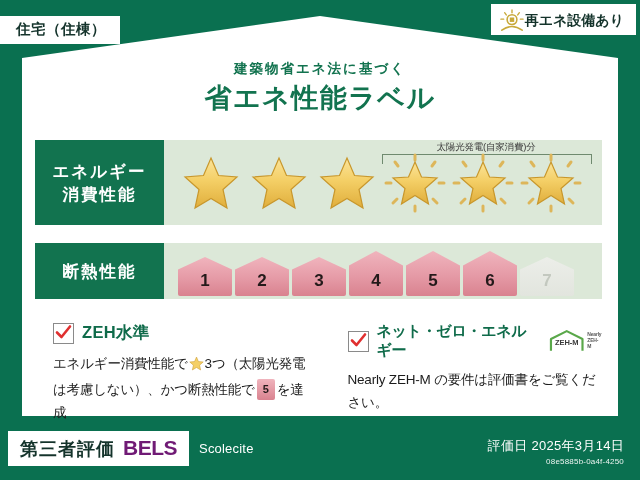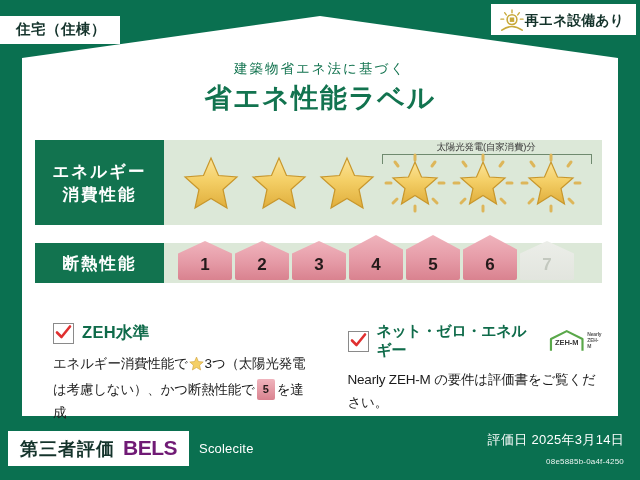--- a/index.html
+++ b/index.html
@@ -60,21 +60,21 @@
   }
   .reene-badge .sun-ico { width: 26px; height: 24px; display: block; }
 
   
   .title-sub {
     position: absolute;
     left: 0; right: 0;
     top: 60px;
     text-align: center;
     font-size: 13.5px;
-    font-weight: normal;
+    font-weight: bold;
     color: #12734f;
     letter-spacing: 2px;
   }
   .title-main {
     position: absolute;
     left: 0; right: 0;
     top: 80px;
     text-align: center;
     font-size: 27px;
     font-weight: bold;
@@ -85,21 +85,21 @@
   
   .metric-row {
     position: absolute;
     left: 35px;
     width: 567px;
     display: flex;
     align-items: stretch;
     background: #dce8d8;
   }
   #row-energy { top: 140px; height: 85px; }
-  #row-insul  { top: 243px; height: 40px; }
+  #row-insul  { top: 243px; height: 56px; }
 
   .metric-label {
     width: 129px;
     flex: none;
     background: #12734f;
     color: #ffffff;
     font-weight: bold;
     font-size: 16.5px;
     display: flex;
     flex-direction: column;
@@ -276,21 +276,21 @@
     letter-spacing: 0.2px;
   }
   .footer-date {
     position: absolute;
     right: 16px;
     bottom: 14px;
     text-align: right;
     color: #ffffff;
   }
   .date-line { font-size: 13px; letter-spacing: 0.3px; }
-  .id-line { font-size: 8px; letter-spacing: 0.2px; margin-top: 8px; opacity: .92; }
+  .id-line { font-size: 8px; letter-spacing: 0.2px; margin-top: 2px; opacity: .92; }
 </style>
 </head>
 <body>
 
 <div id="label-root">
 
   <div class="card-shape"></div>
 
   <div class="corner-tag">住宅（住棟）</div>
 

